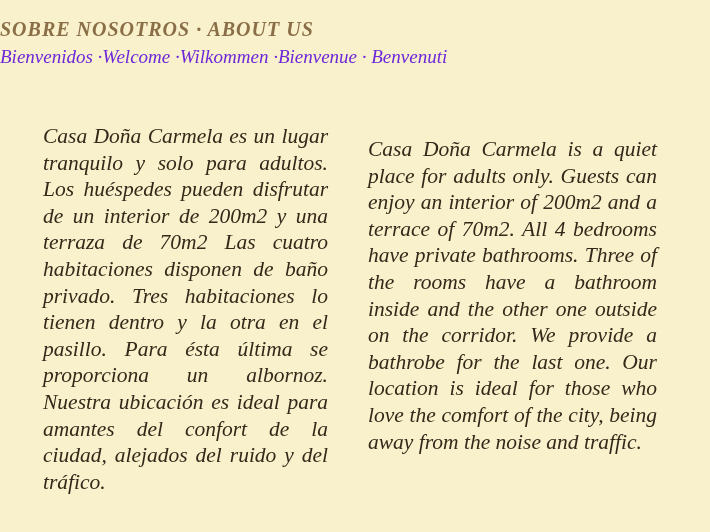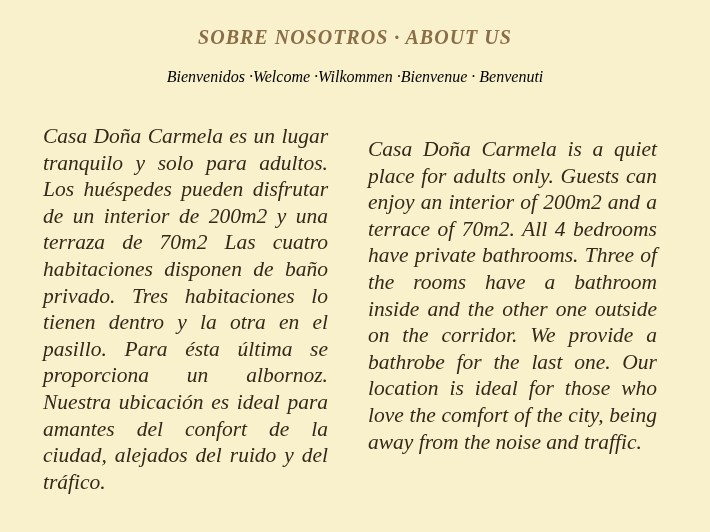--- a/index.html
+++ b/index.html
@@ -11,40 +11,39 @@
       overflow: hidden;
     }
     body {
       position: relative;
       font-family: "DejaVu Serif", "Liberation Serif", serif;
       color: #3a2e1a;
     }
     .header {
       position: absolute;
       left: 0;
-      top: 24px;
+      top: 16px;
       width: 710px;
-      text-align: center;
     }
     .title {
       font-family: "Liberation Serif", "DejaVu Serif", serif;
       font-style: italic;
       font-weight: bold;
       font-size: 20px;
       letter-spacing: 1px;
       color: #8a6e48;
       margin: 0;
       line-height: 26px;
     }
     .greetings {
       font-family: "Liberation Serif", serif;
       font-style: italic;
-      font-size: 16px;
-      color: #000000;
-      margin-top: 16px;
+      font-size: 19px;
+      color: #6d28d9;
+      margin-top: 4px;
       line-height: 22px;
     }
     .col {
       position: absolute;
       font-family: "Liberation Serif", serif;
       font-style: italic;
       font-size: 21.5px;
       line-height: 26.6px;
       text-align: justify;
       color: #33291a;

